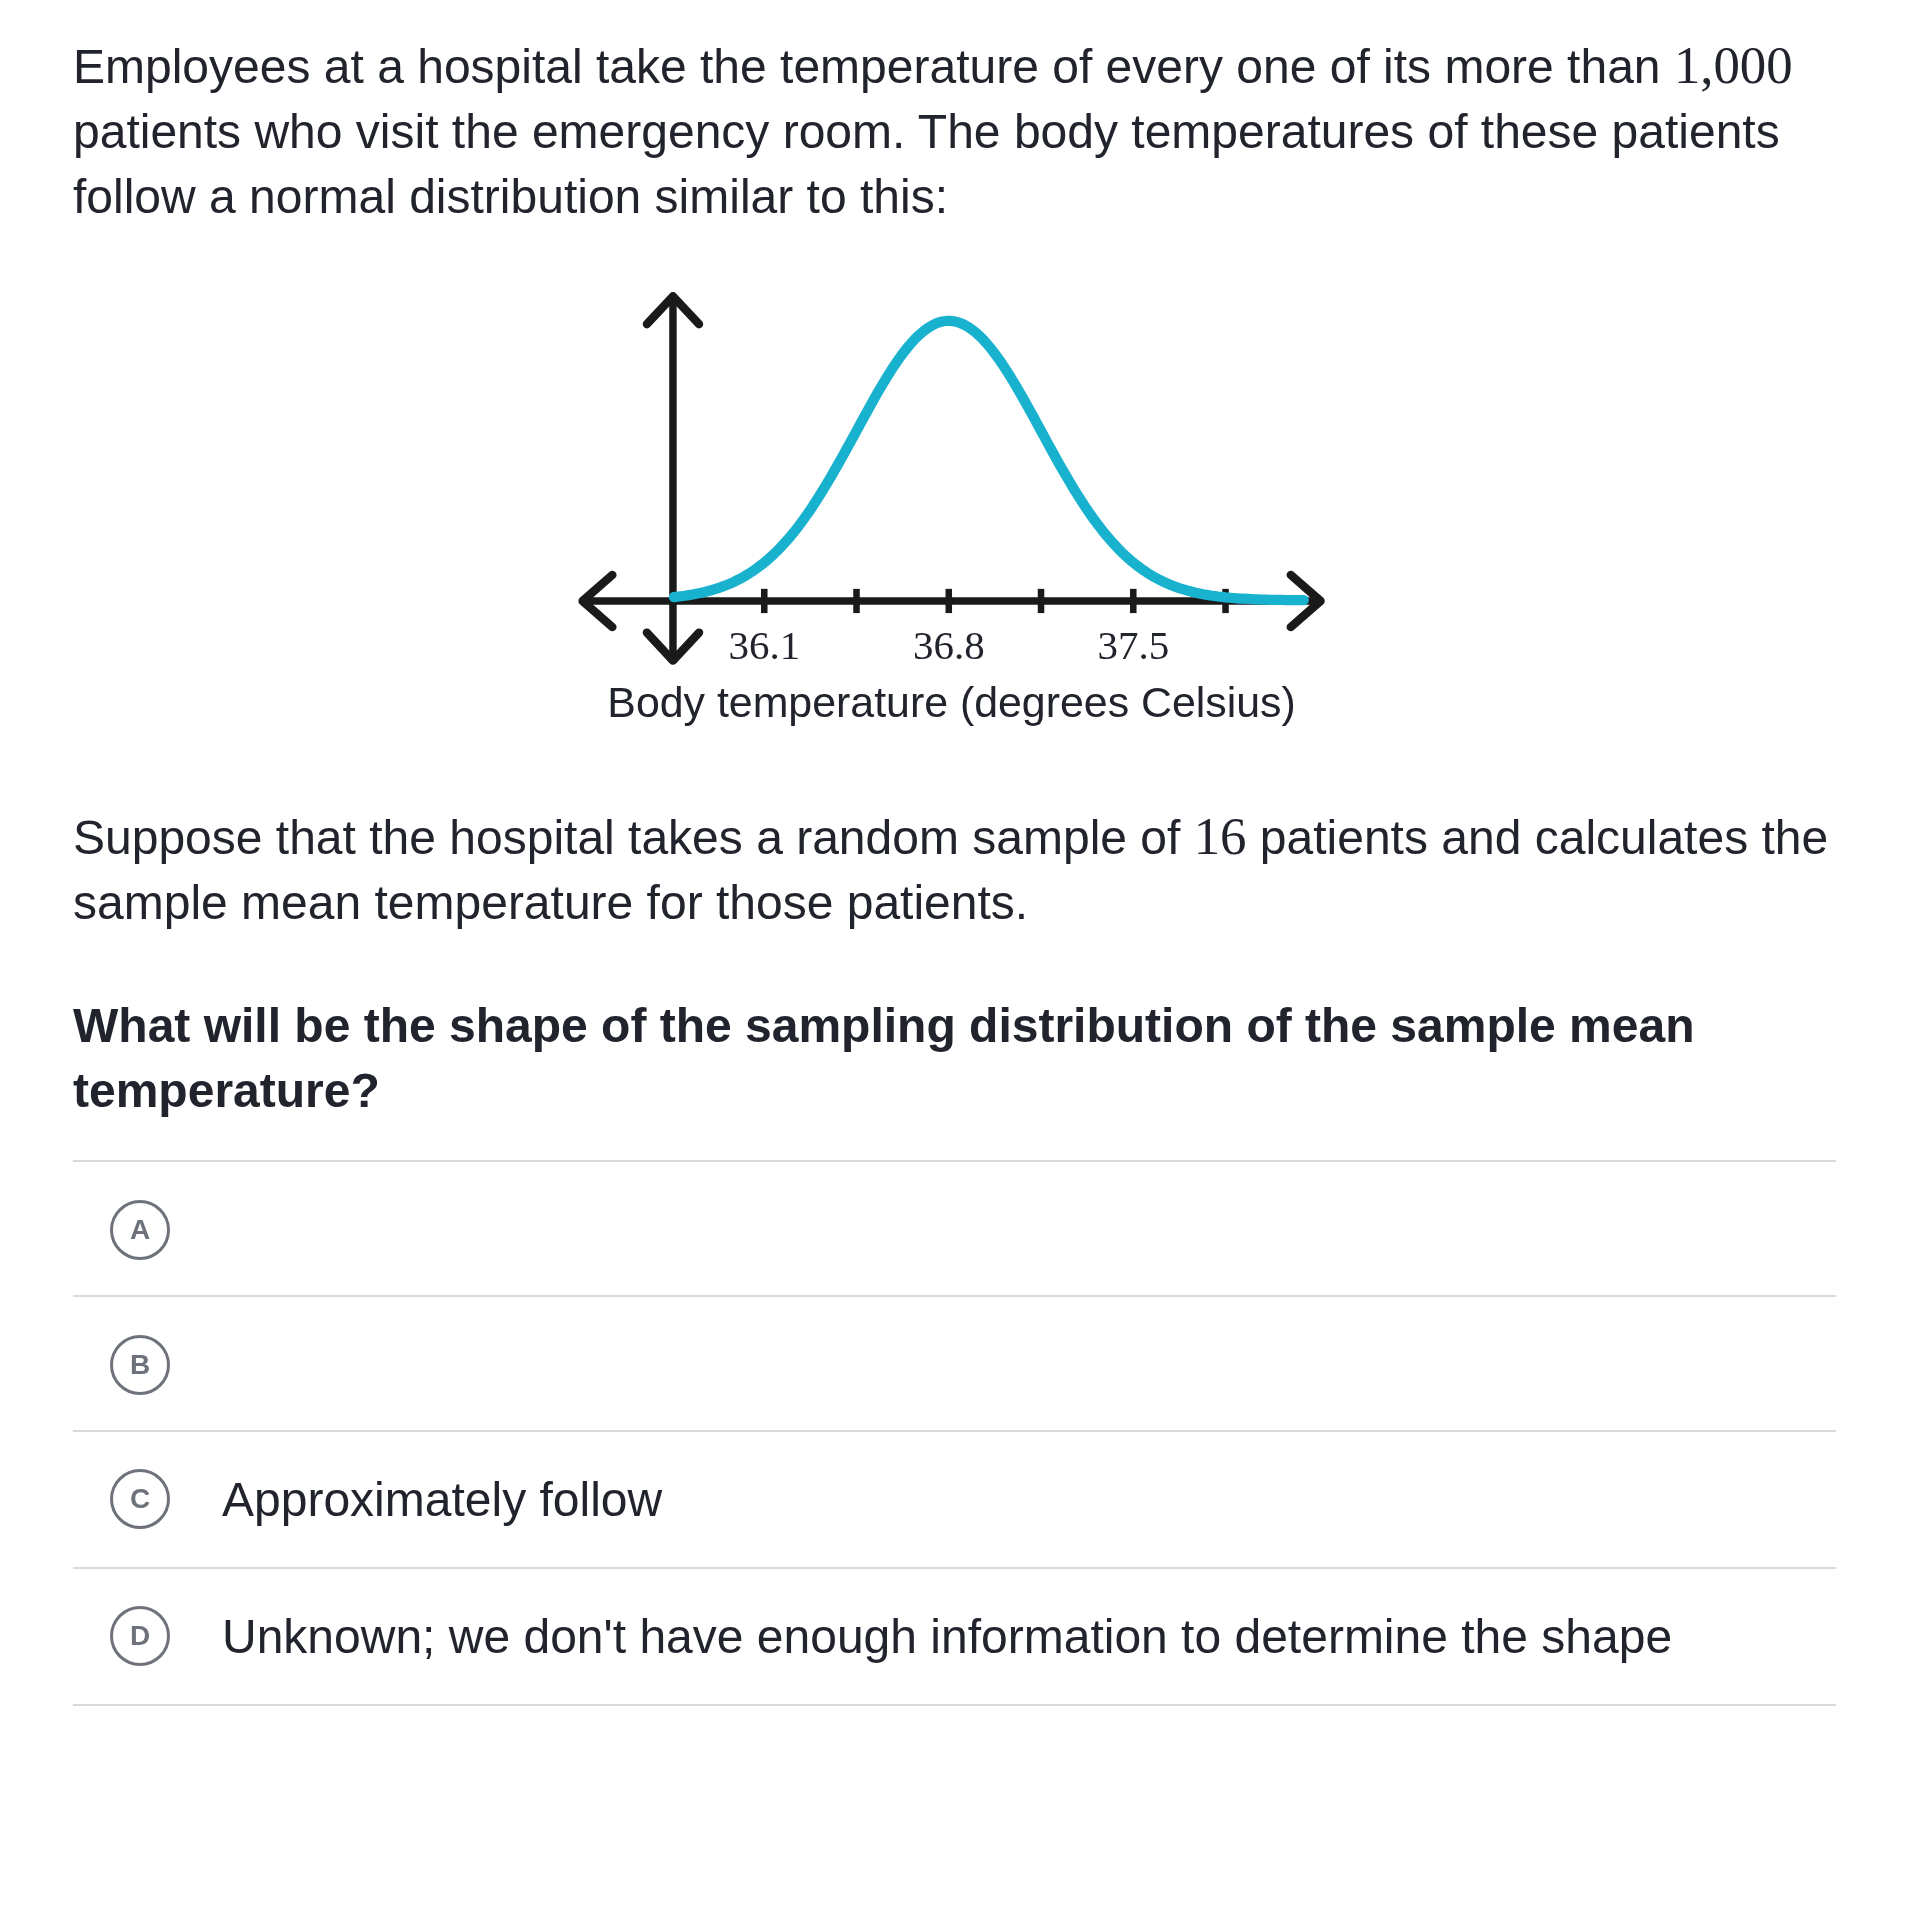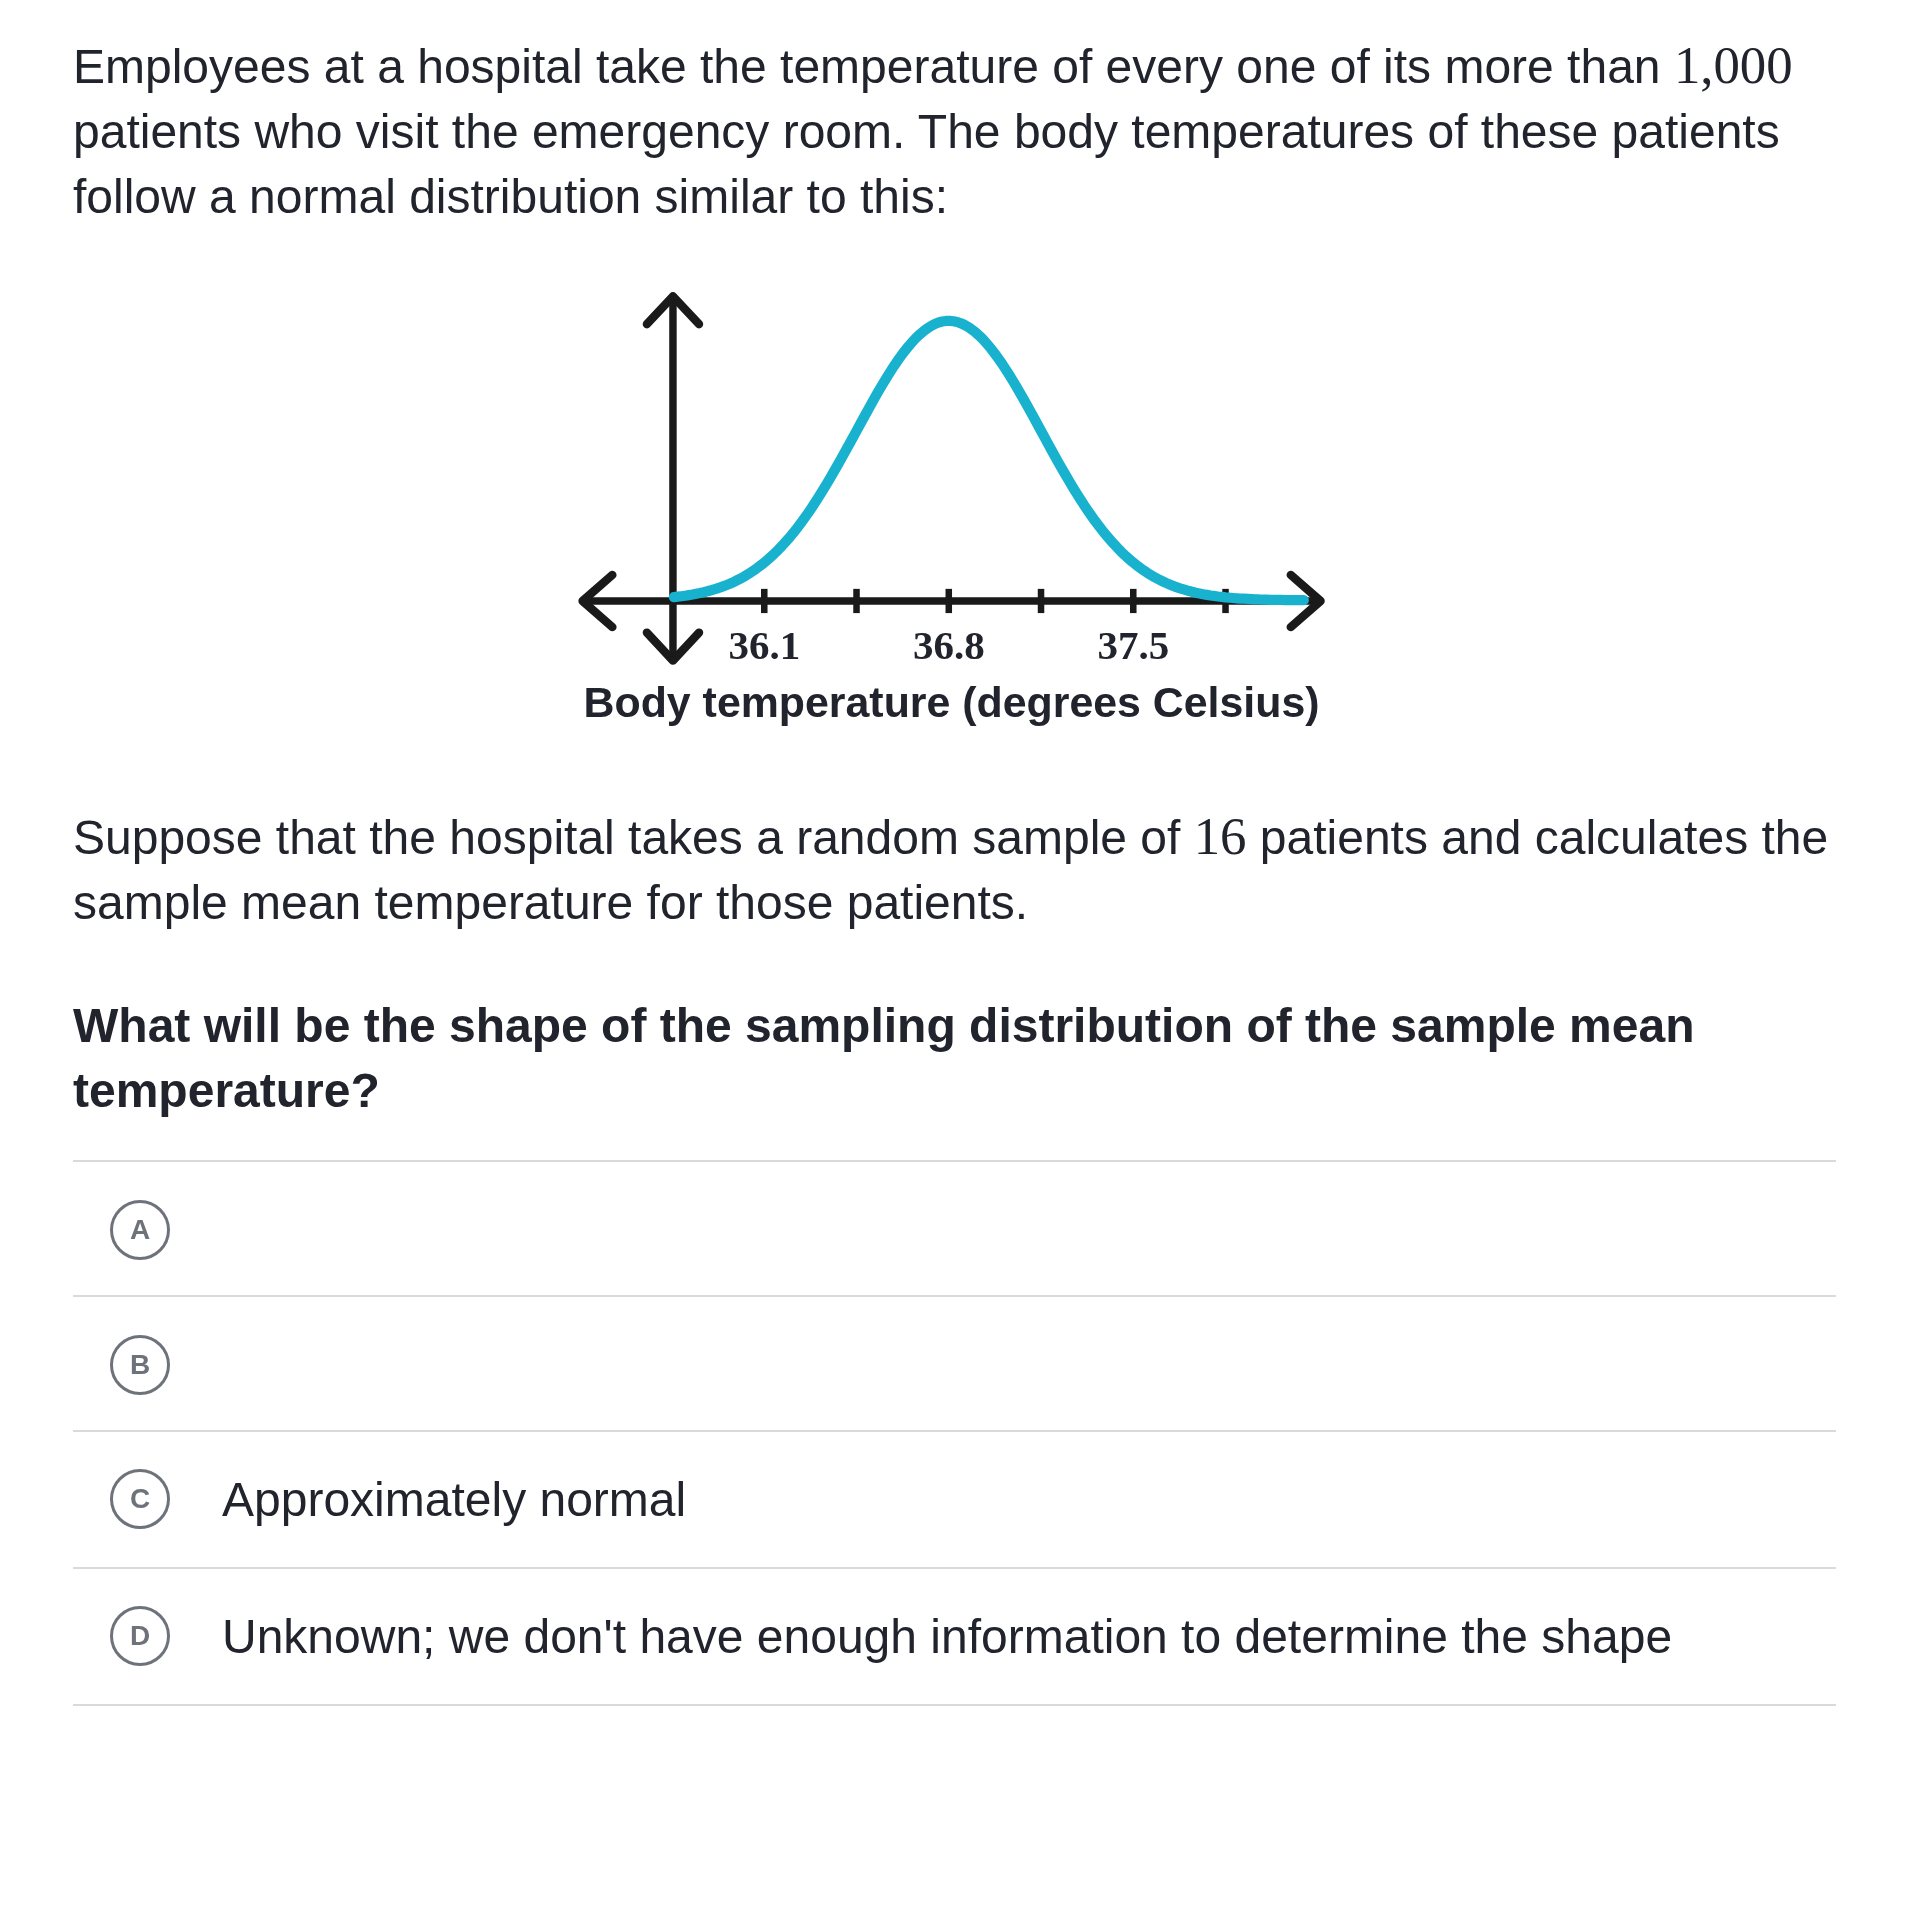--- a/index.html
+++ b/index.html
@@ -11,21 +11,21 @@
   .content{padding:0 73px;}
   p.para{
     font-size:48px;line-height:65px;margin:0;max-width:1762px;
     font-weight:400;letter-spacing:0px;
   }
   #paragraph-intro{margin-top:34px;}
   .math-num{
     font-family:"Liberation Serif","DejaVu Serif",serif;
     font-size:1.1em;line-height:0;
   }
-  #graph-wrap{margin-left:449px;margin-top:43px;width:820px;height:466px;font-weight:bold;}
+  #graph-wrap{margin-left:449px;margin-top:43px;width:820px;height:466px;}
   #paragraph-sample{margin-top:67px;}
   #question-text{margin-top:58px;font-weight:700;}
   #choose-label{margin-top:54px;font-size:41px;line-height:56px;font-weight:700;}
   #options{margin-top:37px;}
   .option{
     display:flex;align-items:flex-start;
     border-top:2.8px solid #d8dadc;
     padding:35px 0;
     cursor:pointer;
   }
@@ -92,21 +92,21 @@
 
   <div id="options">
     <div class="option">
       <div class="option-circle">A</div>
     </div>
     <div class="option">
       <div class="option-circle">B</div>
     </div>
     <div class="option">
       <div class="option-circle">C</div>
-      <div class="option-label">Approximately normal</div>
+      <div class="option-label">Approximately follow</div>
     </div>
     <div class="option">
       <div class="option-circle">D</div>
       <div class="option-label">Unknown; we don't have enough information to determine the shape</div>
     </div>
   </div>
 
 </div>
 
 

